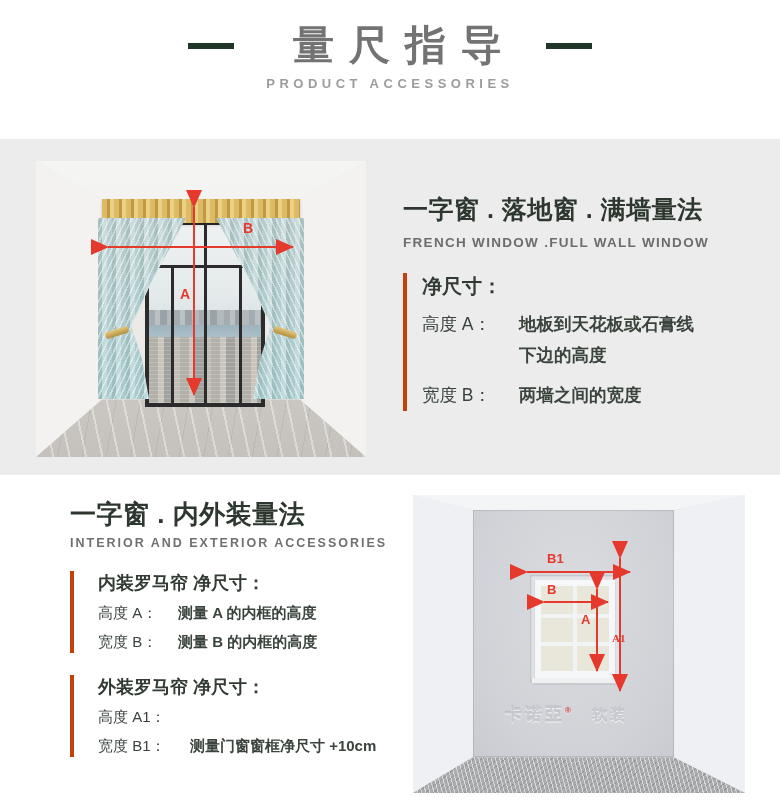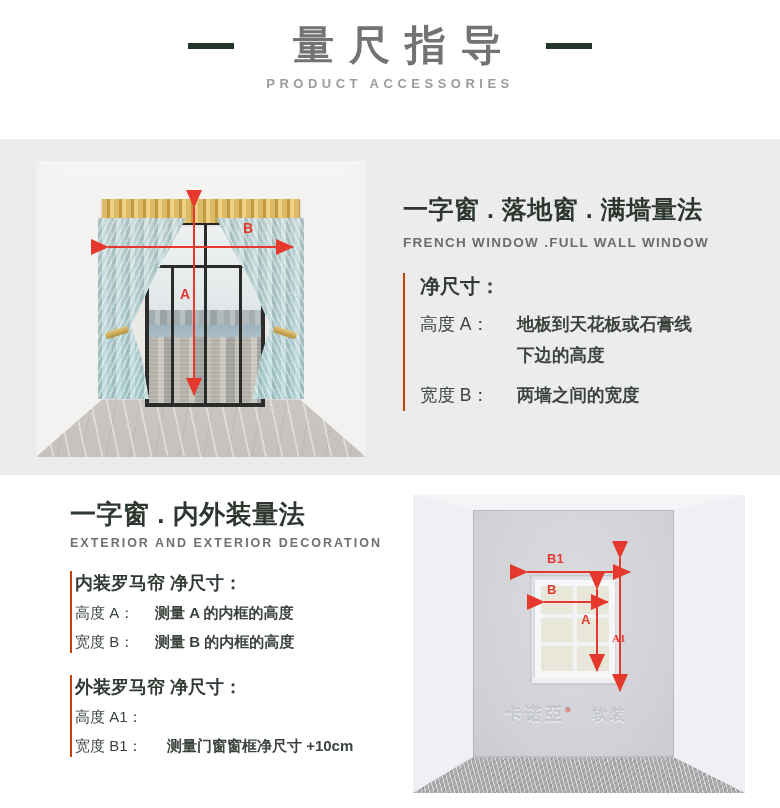--- a/index.html
+++ b/index.html
@@ -14,36 +14,36 @@
   .hdr-sub{position:absolute;left:0;top:76px;width:100%;text-align:center;font-size:13px;font-weight:600;
            letter-spacing:4.5px;color:#9c9c9c;}
 
   
   .band{position:absolute;left:0;top:139px;width:780px;height:336px;background:#ececec;}
 
   
   .sec-title{margin:0;font-size:25px;font-weight:700;color:#2d372f;letter-spacing:.5px;white-space:nowrap;}
   .sec-title-lg{font-size:26px;}
   .en-sub{font-weight:700;color:#6d6d6d;}
-  .spec{border-left:2px solid #c2410c;}
+  .spec{border-left:4px solid #c2410c;}
   .spec-head{font-weight:700;color:#313a33;}
   .spec-row{display:flex;color:#3a433c;}
   .spec-row .lbl{font-weight:400;flex:0 0 auto;}
   .spec-row .val{font-weight:600;}
 
   .text-top{position:absolute;left:403px;top:193px;width:370px;}
   .text-top .en-sub{margin-top:9px;font-size:13.5px;letter-spacing:1.3px;}
   .text-top .spec{margin-top:23px;padding-left:15px;}
   .text-top .spec-head{font-size:20px;}
   .text-top .spec-row{margin-top:9px;font-size:17.5px;line-height:31px;}
   .text-top .lbl{width:97px;}
 
   .text-bottom{position:absolute;left:70px;top:497px;width:345px;}
   .text-bottom .en-sub{margin-top:4px;font-size:12.5px;letter-spacing:2px;color:#707070;}
-  .text-bottom .spec{padding-left:3px;}
+  .text-bottom .spec{padding-left:24px;}
   .blk1{margin-top:21px;}
   .blk2{margin-top:22px;}
   .text-bottom .spec-head{font-size:18px;}
   .text-bottom .spec-row{margin-top:7px;font-size:15px;line-height:22px;}
   .blk1 .lbl{width:80px;}
   .blk2 .lbl{width:92px;}
 
   
   .room1{position:absolute;left:36px;top:161px;width:330px;height:296px;overflow:hidden;background:#e9e8e6;}
   .r1-ceiling{position:absolute;inset:0;clip-path:polygon(0 0,100% 0,80% 13%,20% 13%);
@@ -186,21 +186,21 @@
       </div>
       <div class="spec-row">
         <span class="lbl">宽度 B：</span>
         <span class="val">两墙之间的宽度</span>
       </div>
     </div>
   </div>
 
   <div class="text-bottom">
     <h2 class="sec-title sec-title-lg">一字窗 . 内外装量法</h2>
-    <div class="en-sub">EXTERIOR AND EXTERIOR DECORATION</div>
+    <div class="en-sub">INTERIOR AND EXTERIOR ACCESSORIES</div>
 
     <div class="spec blk1">
       <div class="spec-head">内装罗马帘 净尺寸：</div>
       <div class="spec-row">
         <span class="lbl">高度 A：</span>
         <span class="val">测量 A 的内框的高度</span>
       </div>
       <div class="spec-row">
         <span class="lbl">宽度 B：</span>
         <span class="val">测量 B 的内框的高度</span>

